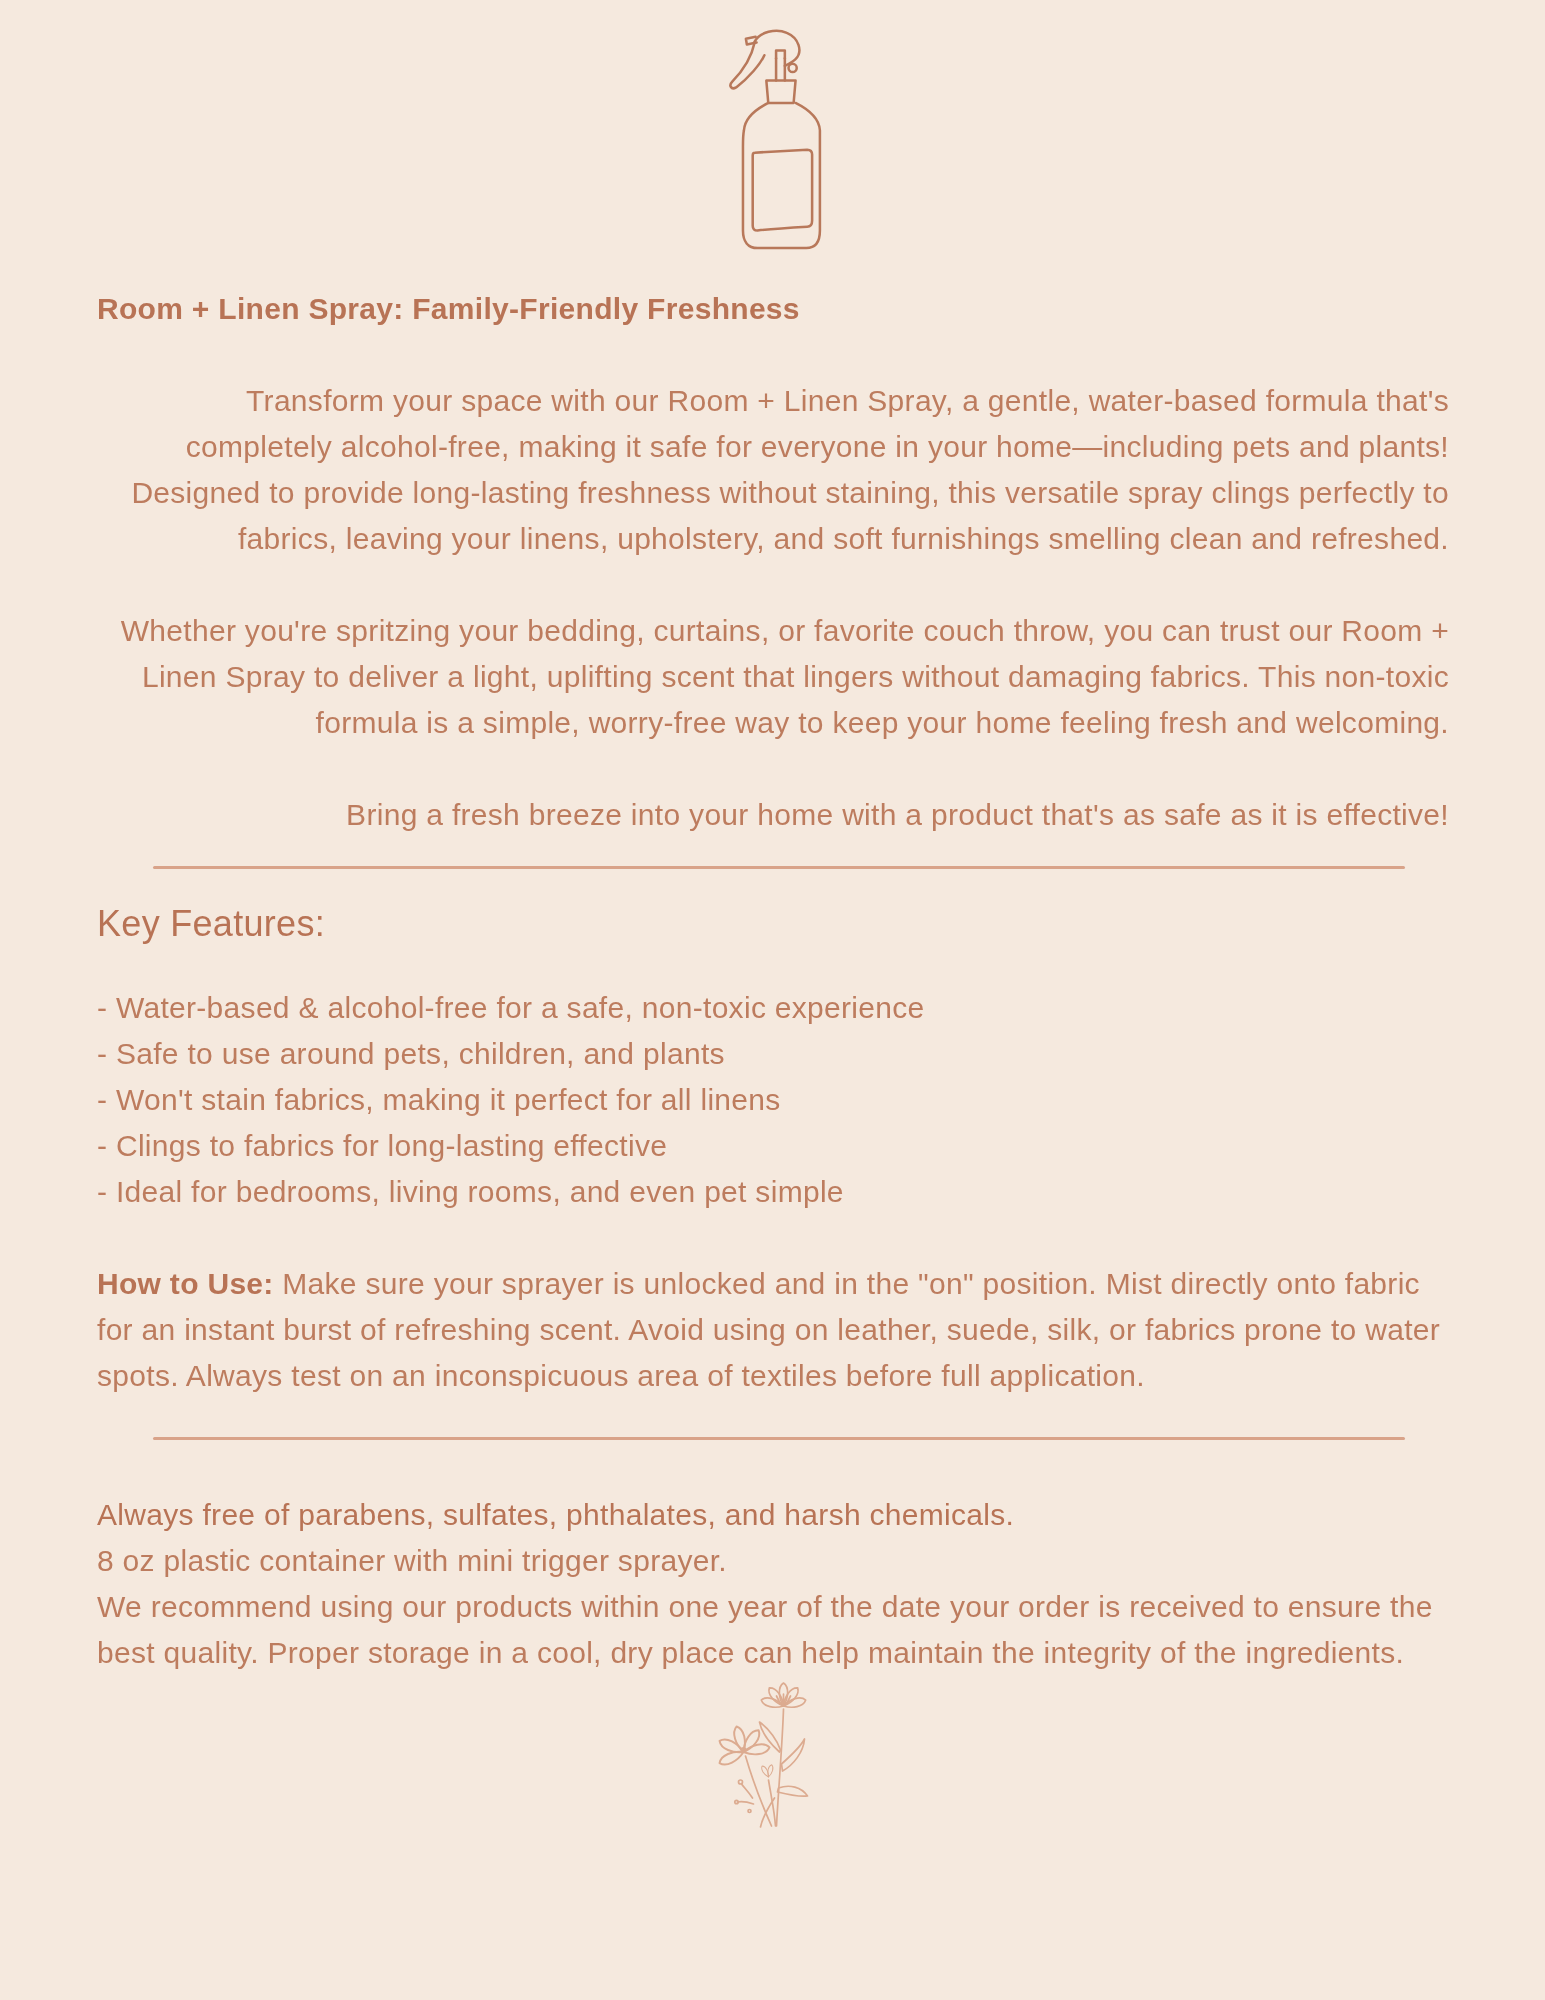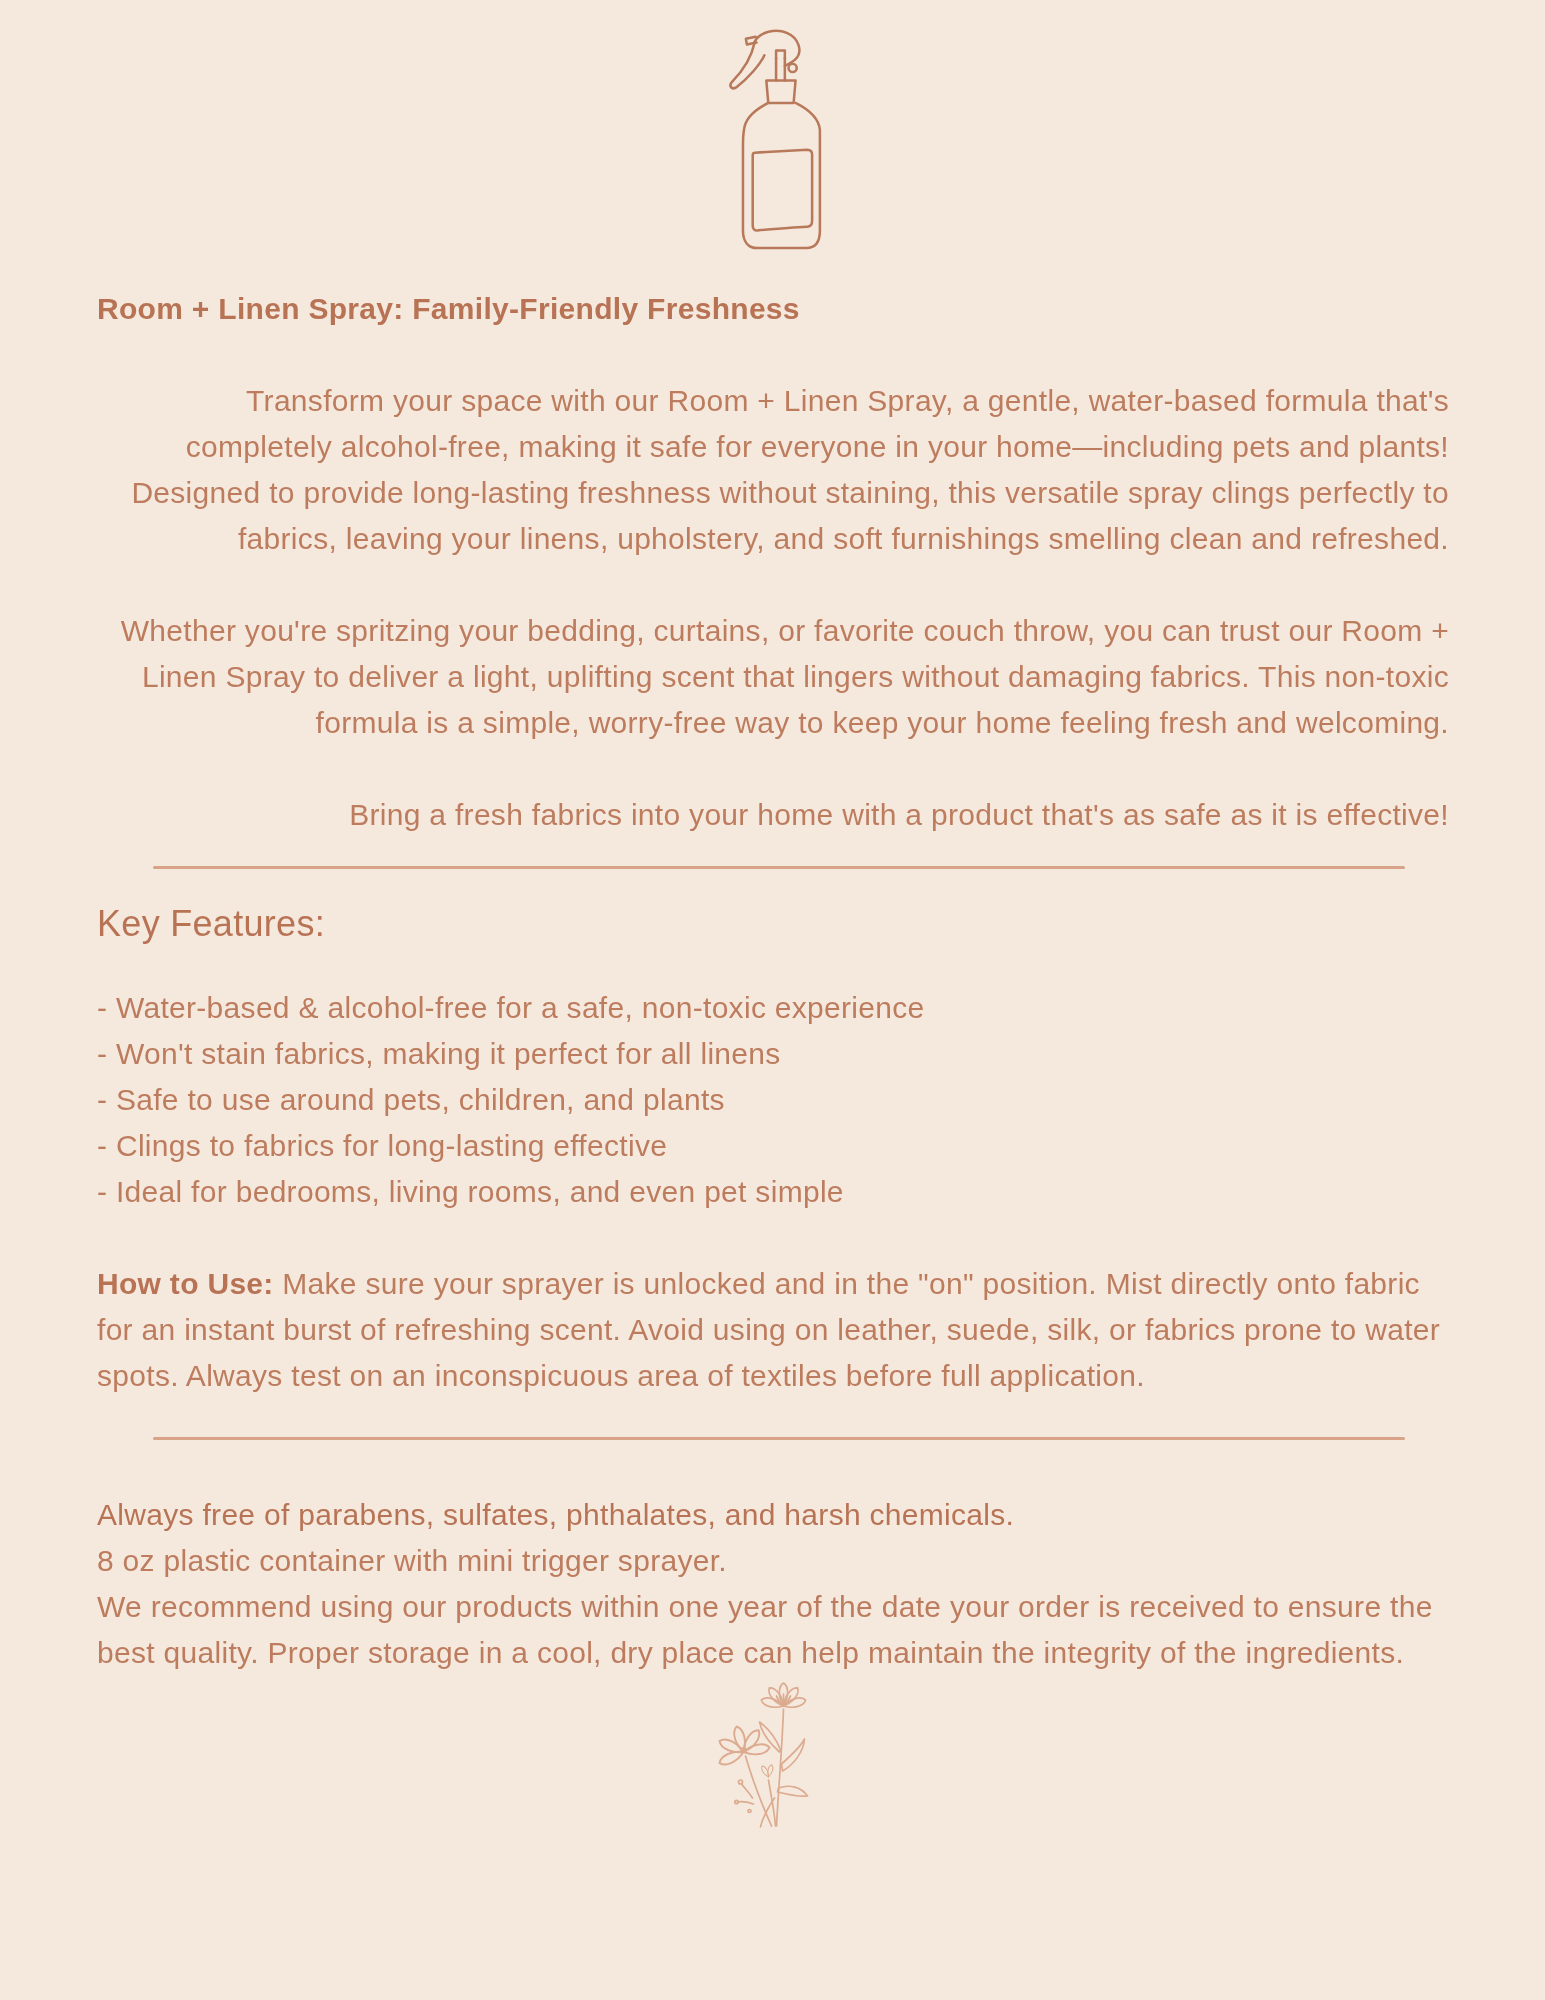--- a/index.html
+++ b/index.html
@@ -71,30 +71,30 @@
       <path d="M30,128 C48,127 66,126 84,125 C87,125 89,127 89,130 L89,198 C89,202 87,204 84,204 C66,205 49,206 33,208 C30,208 28,206 28,203 L28,131 C28,129 29,128 30,128 Z"></path>
     </svg>
   </div>
 
   <h1 class="title">Room + Linen Spray: Family-Friendly Freshness</h1>
 
   <p class="centered">Transform your space with our Room + Linen Spray, a gentle, water-based formula that's completely alcohol-free, making it safe for everyone in your home—including pets and plants! Designed to provide long-lasting freshness without staining, this versatile spray clings perfectly to fabrics, leaving your linens, upholstery, and soft furnishings smelling clean and refreshed.</p>
 
   <p class="centered">Whether you're spritzing your bedding, curtains, or favorite couch throw, you can trust our Room + Linen Spray to deliver a light, uplifting scent that lingers without damaging fabrics. This non-toxic formula is a simple, worry-free way to keep your home feeling fresh and welcoming.</p>
 
-  <p class="centered tagline">Bring a fresh fabrics into your home with a product that's as safe as it is effective!</p>
+  <p class="centered tagline">Bring a fresh breeze into your home with a product that's as safe as it is effective!</p>
 
   <hr class="divider">
 
   <h2 class="features-heading">Key Features:</h2>
 
   <ul class="features">
     <li>- Water-based &amp; alcohol-free for a safe, non-toxic experience</li>
+    <li>- Safe to use around pets, children, and plants</li>
     <li>- Won't stain fabrics, making it perfect for all linens</li>
-    <li>- Safe to use around pets, children, and plants</li>
     <li>- Clings to fabrics for long-lasting effective</li>
     <li>- Ideal for bedrooms, living rooms, and even pet simple</li>
   </ul>
 
   <p class="howto"><span class="label">How to Use:</span><span> Make sure your sprayer is unlocked and in the "on" position. Mist directly onto fabric for an instant burst of refreshing scent. Avoid using on leather, suede, silk, or fabrics prone to water spots. Always test on an inconspicuous area of textiles before full application.</span></p>
 
   <hr class="divider divider-bottom">
 
   <div class="footer">
     <p class="bold-line">Always free of parabens, sulfates, phthalates, and harsh chemicals.</p>

